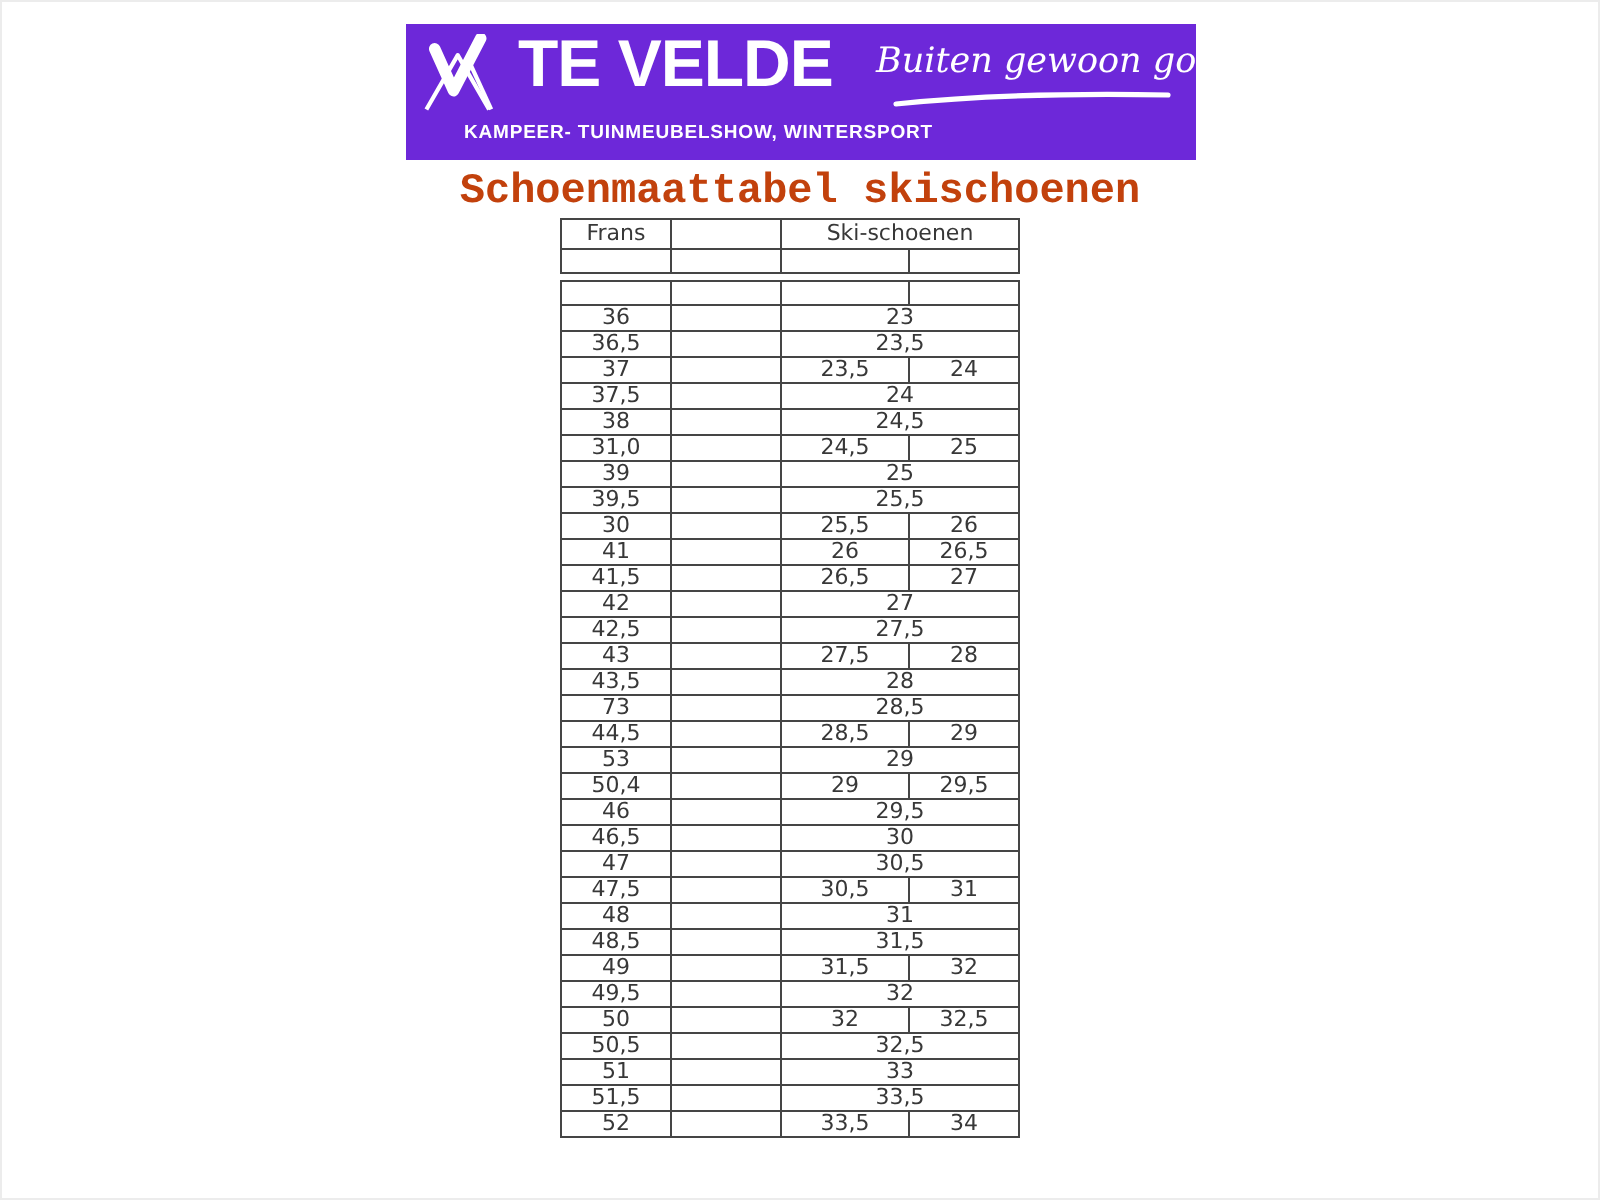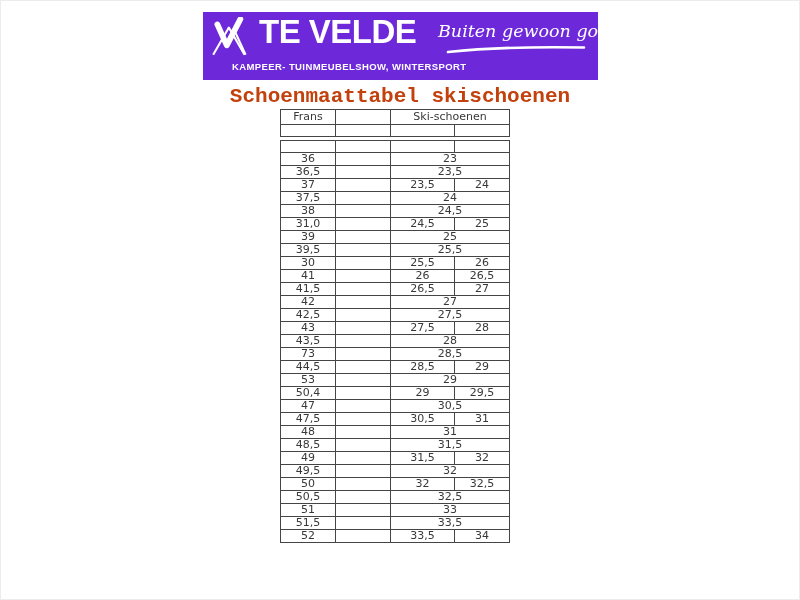--- a/index.html
+++ b/index.html
@@ -191,20 +191,30 @@
             <td></td>
             <td colspan="2">29</td>
           </tr>
           <tr>
             <td>50,4</td>
             <td></td>
             <td>29</td>
             <td>29,5</td>
           </tr>
           <tr>
+            <td>46</td>
+            <td></td>
+            <td colspan="2">29,5</td>
+          </tr>
+          <tr>
+            <td>46,5</td>
+            <td></td>
+            <td colspan="2">30</td>
+          </tr>
+          <tr>
             <td>47</td>
             <td></td>
             <td colspan="2">30,5</td>
           </tr>
           <tr>
             <td>47,5</td>
             <td></td>
             <td>30,5</td>
             <td>31</td>
           </tr>

